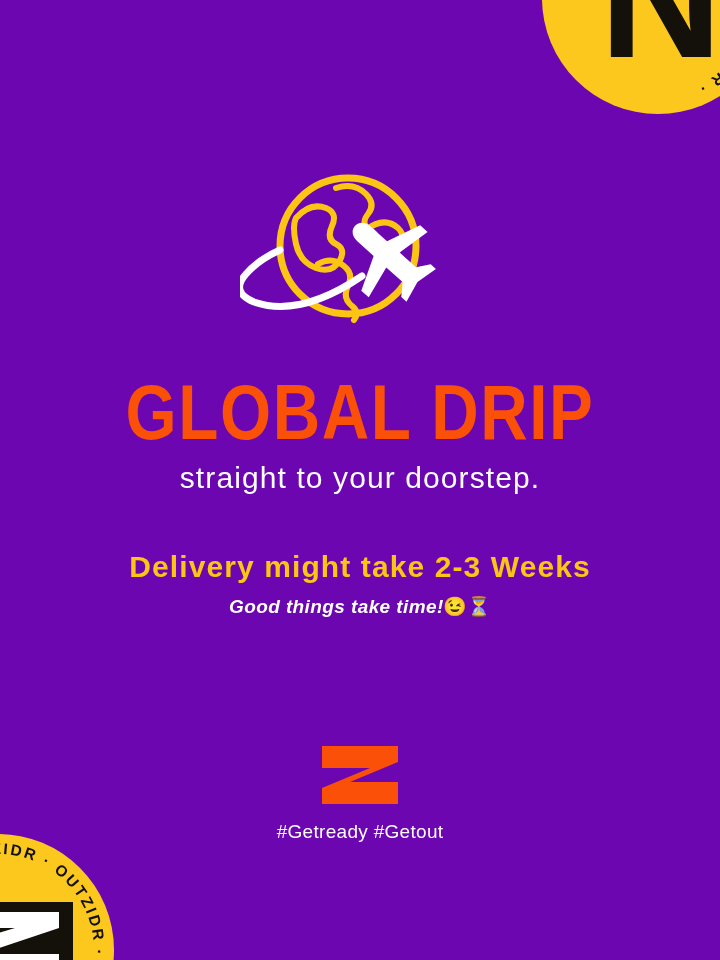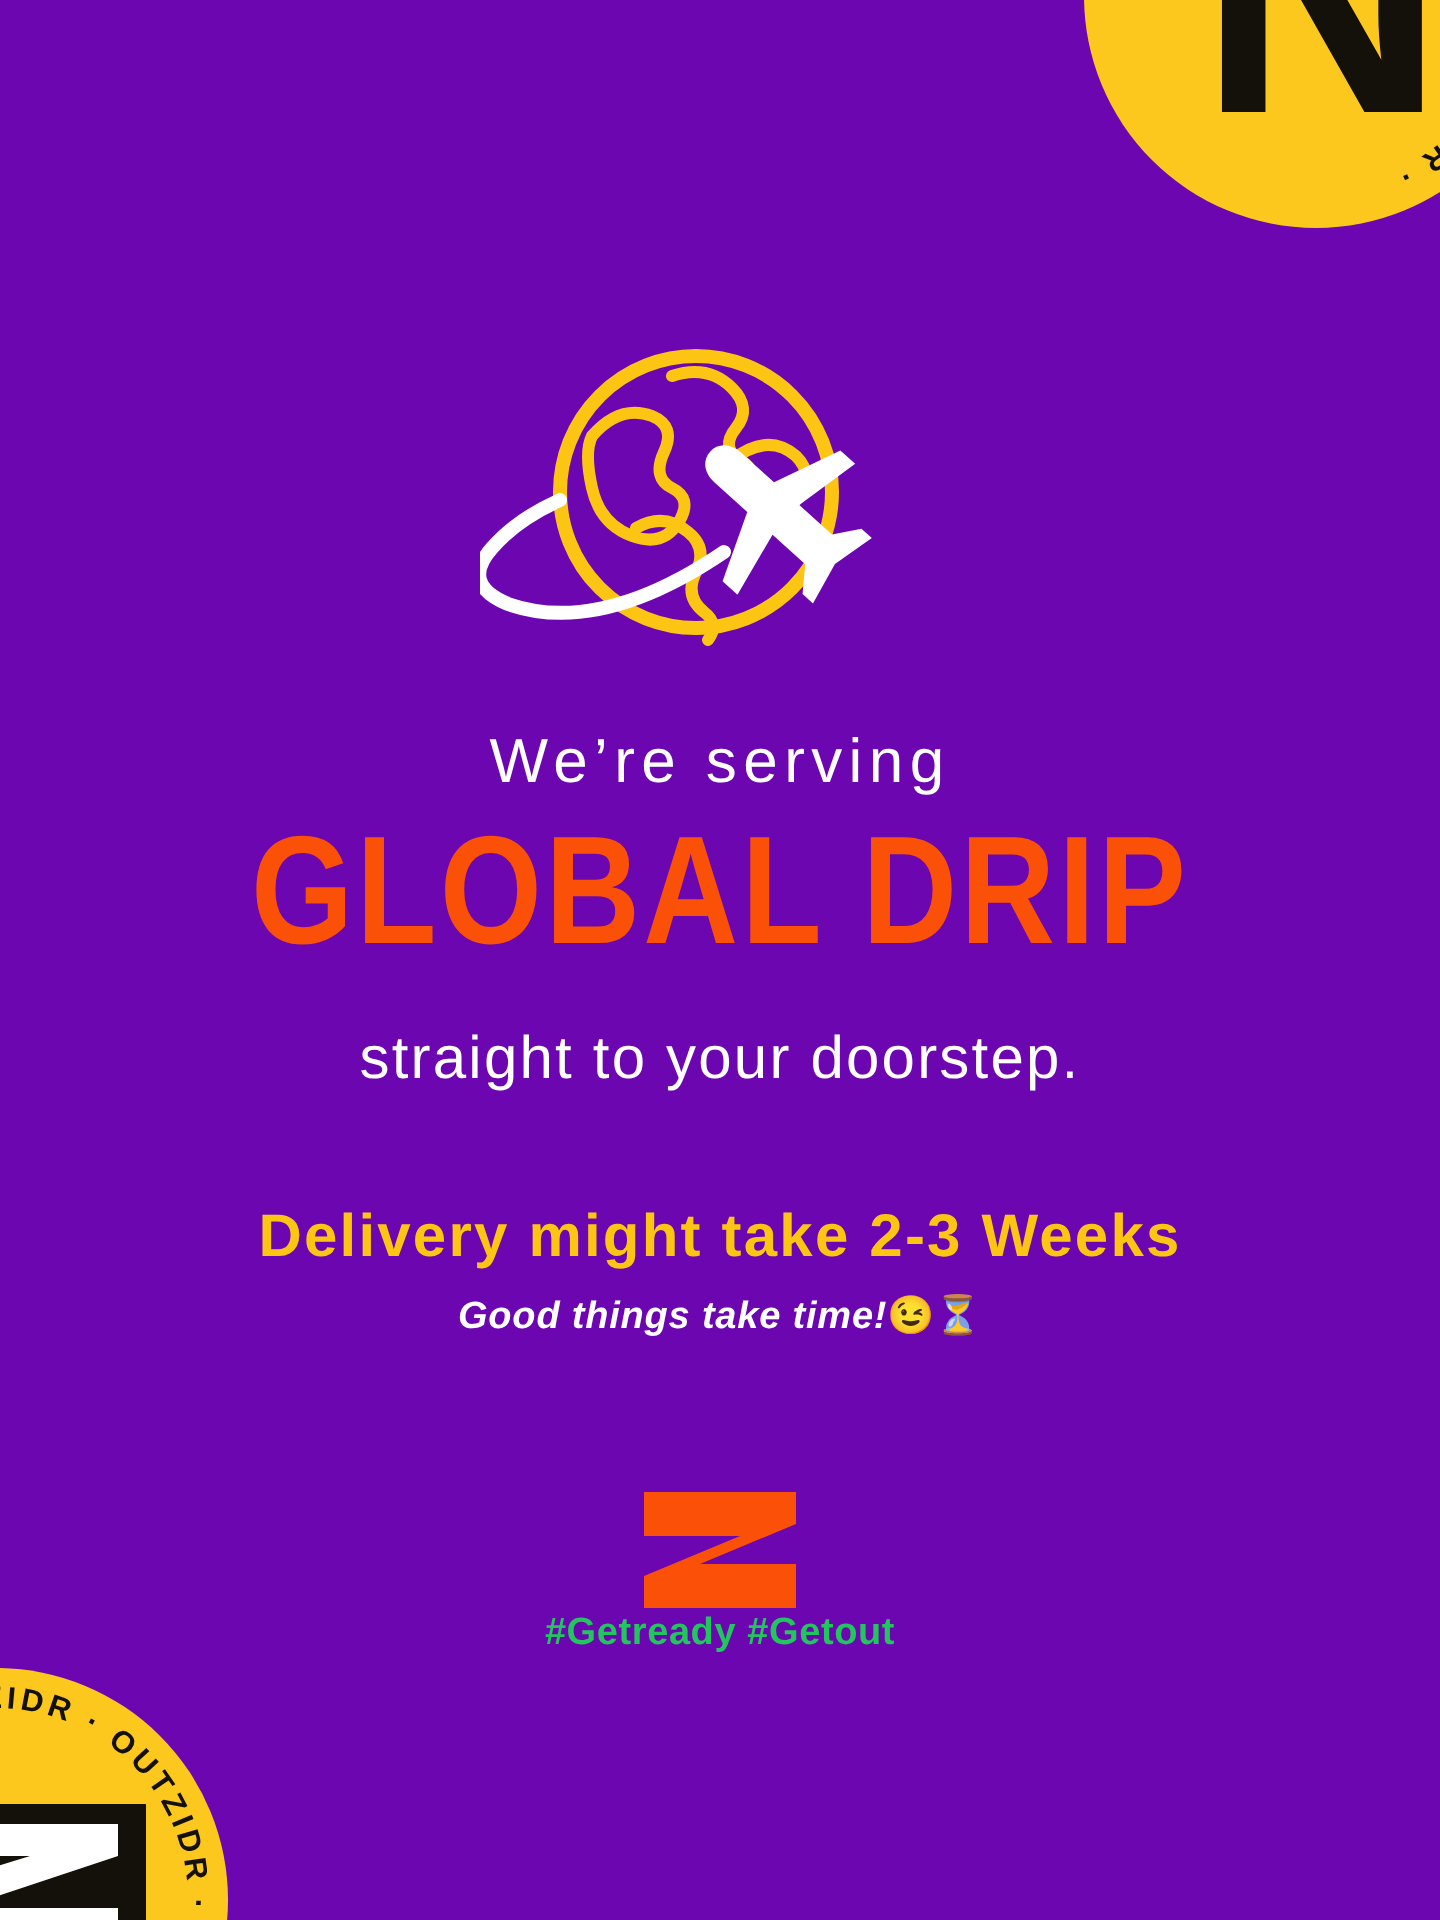--- a/index.html
+++ b/index.html
@@ -98,21 +98,21 @@
     transform: scaleX(1.06) scaleY(1.24);
     transform-origin: center top;
     white-space: nowrap;
   }
   .line-doorstep {
     color: #FFFFFF;
     font-size: 30px;
     font-weight: 300;
     letter-spacing: 1.1px;
     line-height: 1.1;
-    margin-top: 42px;
+    margin-top: 24px;
   }
   .line-delivery {
     color: #FDC513;
     font-size: 30px;
     font-weight: bold;
     letter-spacing: 1.1px;
     line-height: 1.1;
     margin-top: 56px;
   }
   .line-good {
@@ -129,24 +129,25 @@
 
   
   .footer {
     position: absolute;
     left: 0; right: 0;
     top: 744px;
     text-align: center;
   }
   .zmark { display: block; margin: 0 auto; }
   .hashtags {
-    color: #22c55e;
+    color: #ffffff;
     font-size: 19px;
-    font-weight: bold;
+    font-weight: normal;
     letter-spacing: 0.3px;
+    margin-top: 15px;
   }
 </style>
 </head>
 <body>
 
 <div class="poster">
 
   <div class="stamp stamp-tr">
     <div class="stamp-ring">
       <svg viewBox="0 0 232 232" aria-hidden="true">
@@ -199,21 +200,20 @@
 
       <path d="M122 108 q-62 42 -108 26 q-24 -10 -8 -28 q12 -14 34 -24" fill="none" stroke="#FFFFFF" stroke-width="7" stroke-linecap="round"></path>
 
       <g transform="translate(150,22) rotate(42)">
         <path d="M44 4 c6 0 10 5 10 12 l0 22 l34 14 l0 10 l-34 -7 l0 22 l12 9 l0 7 l-22 -5 l-22 5 l0 -7 l12 -9 l0 -22 l-34 7 l0 -10 l34 -14 l0 -22 c0 -7 4 -12 10 -12 Z" fill="#FFFFFF" transform="rotate(-90 44 50)"></path>
       </g>
     </svg>
   </div>
 
   <div class="copy">
-    <div class="line-serving">We’re serving</div>
     <div class="line-global">GLOBAL DRIP</div>
     <div class="line-doorstep">straight to your doorstep.</div>
     <div class="line-delivery">Delivery might take 2-3 Weeks</div>
     <div class="line-good">
       <span>Good things take time!</span><span class="emoji">😉⏳</span>
     </div>
   </div>
 
   <div class="footer">
     <svg class="zmark" width="80" height="62" viewBox="0 0 80 62" aria-hidden="true">

